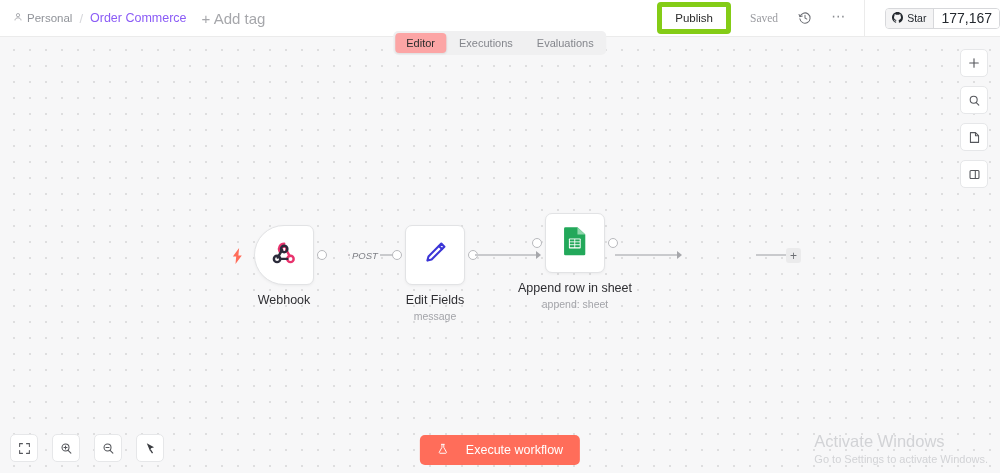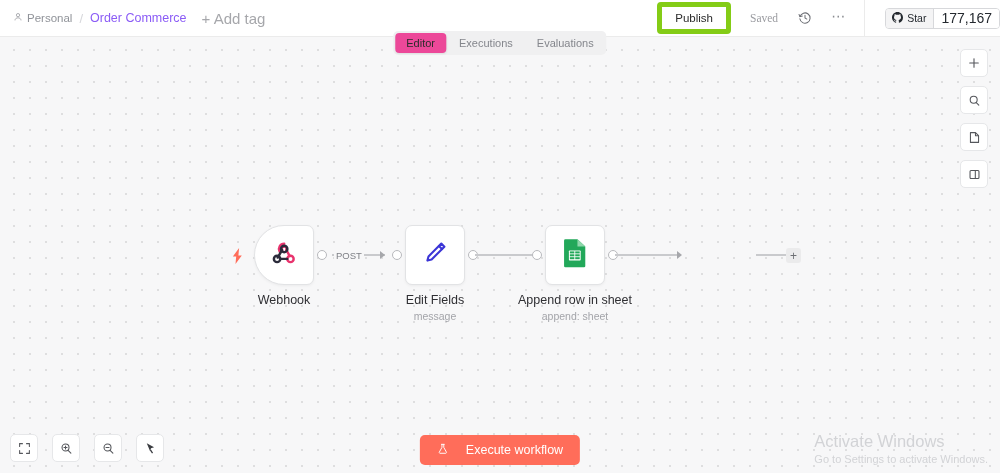--- a/index.html
+++ b/index.html
@@ -57,21 +57,21 @@
   .tabs {
     position: absolute; top: 31px; left: 50%; transform: translateX(-50%);
     display: flex; align-items: center; gap: 2px;
     background: #f0f0f1; border-radius: 5px; padding: 2px;
     z-index: 31;
   }
   .tab {
     font-size: 11px; color: #84868c; padding: 4px 11px; border-radius: 4px;
     cursor: pointer; white-space: nowrap;
   }
-  .tab.active { background: #ec4899; color: #2b2b2b; box-shadow: 0 1px 2px rgba(0,0,0,.08); }
+  .tab.active { background: #fca5a5; color: #2b2b2b; box-shadow: 0 1px 2px rgba(0,0,0,.08); }
 
   
   .canvas {
     position: absolute; top: 37px; left: 0; width: 1000px; height: 436px;
     background-color: #f7f7f8;
     background-image: radial-gradient(#dededf 1px, transparent 1px);
     background-size: 16px 16px;
     background-position: 6px 5px;
     overflow: hidden;
   }
@@ -307,21 +307,21 @@
               <path d="M12 22.3h7.5" fill="none" stroke="#2b2b3b" stroke-width="2.6" stroke-linecap="round"></path>
               <path d="M18.6 13l3.5 6.3" fill="none" stroke="#e8336d" stroke-width="2.6" stroke-linecap="round"></path>
               <circle cx="16.2" cy="11.7" r="3.4" fill="none" stroke="#2b2b3b" stroke-width="2.6"></circle>
             </svg>
           </span>
           <div class="port out"></div>
         </div>
         <div class="node-label">Webhook</div>
       </div>
 
-      <div style="position:absolute; left:308px; top:188px; width:81px; height:60px;">
+      <div style="position:absolute; left:324px; top:188px; width:81px; height:60px;font-style:italic;">
         <div class="wire" style="left:24px; width:53px;"></div>
         <div class="post-label" style="left:26px;">POST</div>
         <div class="arrow" style="left:72px;"></div>
       </div>
 
       <div class="node-wrap" style="left:405px; top:188px;">
         <div class="node-box">
           <span>
             <svg width="28" height="28" viewBox="0 0 28 28" fill="none" stroke="#3b35d6" stroke-width="2.1" stroke-linejoin="round" stroke-linecap="round">
               <path d="M20.3 4.6l3.1 3.1L10.6 20.5l-4.2 1.1 1.1-4.2z"></path>
@@ -333,21 +333,21 @@
         </div>
         <div class="node-label">Edit Fields</div>
         <div class="node-sub">message</div>
       </div>
 
       <div style="position:absolute; left:475px; top:188px; width:70px; height:60px;">
         <div class="wire" style="left:0px; width:62px;"></div>
         <div class="arrow" style="left:61px;"></div>
       </div>
 
-      <div class="node-wrap" style="left:545px; top:188px;">
+      <div class="node-wrap" style="left:545px; top:176px;">
         <div class="node-box">
           <span>
             <svg width="28" height="30" viewBox="0 0 24 28">
               <path d="M3 1.2h11.3L21.6 8v18.2a1.2 1.2 0 0 1-1.2 1.2H3a1.2 1.2 0 0 1-1.2-1.2V2.4A1.2 1.2 0 0 1 3 1.2z" fill="#22a85a"></path>
               <path d="M14.3 1.2L21.6 8h-7.3z" fill="#8ed7ab"></path>
               <rect x="6.3" y="11.6" width="11" height="9.4" rx="0.7" fill="#ffffff"></rect>
               <g fill="#22a85a">
                 <rect x="7.2" y="12.5" width="4.2" height="1.9"></rect>
                 <rect x="12.2" y="12.5" width="4.2" height="1.9"></rect>
                 <rect x="7.2" y="15.2" width="4.2" height="1.9"></rect>

